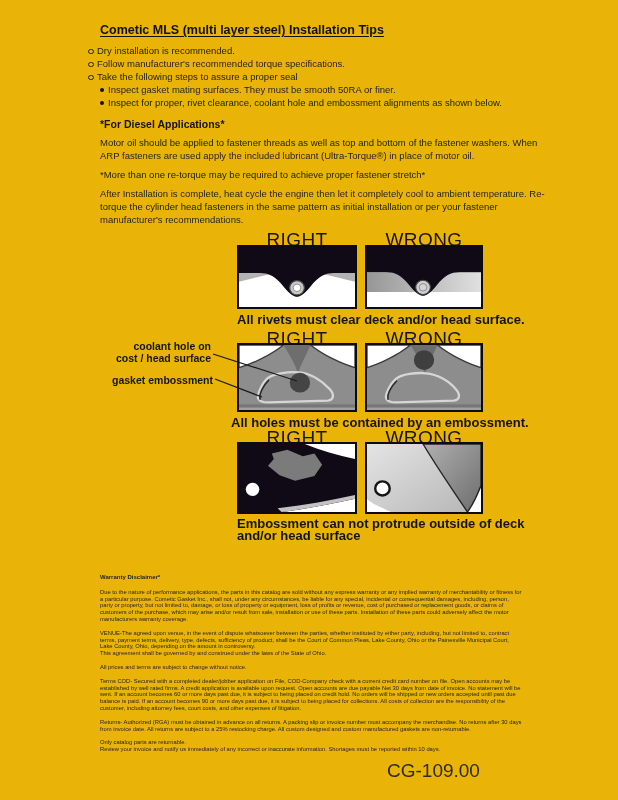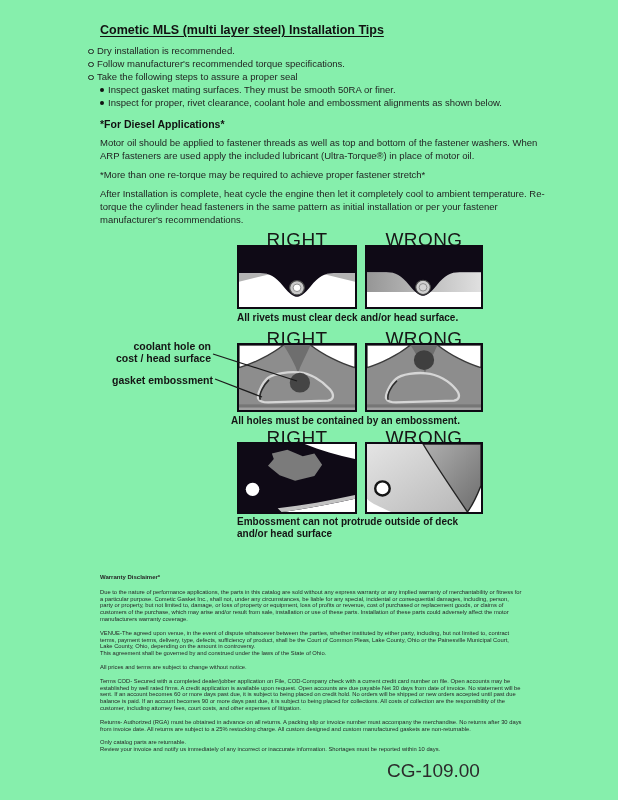--- a/index.html
+++ b/index.html
@@ -1,19 +1,19 @@
 <!DOCTYPE html>
 <html><head>
 <meta charset="utf-8">
 <style>
   html,body{margin:0;padding:0;background:#ffffff;}
   .page{
     position:relative;
     width:618px;height:800px;
-    background:#86efac;
+    background:#eab308;
     font-family:"Liberation Sans", sans-serif;
     color:#1f1f1f;
     overflow:hidden;
   }
   
   .content{position:absolute;top:23px;left:100px;width:452px;}
   .title{
     font-size:12.5px;font-weight:bold;text-decoration:underline;
     text-underline-offset:2px;margin:0 0 7px 0;color:#111;
   }
@@ -21,21 +21,21 @@
   .b-row .mk{position:absolute;left:0;top:4.5px;width:3.5px;height:3.5px;border:1px solid #222;border-radius:50%;}
   .sb-row{position:relative;font-size:9.5px;line-height:13px;padding-left:8px;margin-left:0;}
   .sb-row .mk2{position:absolute;left:0;top:5px;width:3.8px;height:3.8px;background:#111;border-radius:50%;}
   .h2{font-size:10.5px;font-weight:bold;margin:9px 0 0 0;color:#111;}
   .para{font-size:9.5px;line-height:13px;margin:6px 0 0 0;}
   
   .diagrams{position:absolute;top:228px;left:0;width:618px;height:325px;}
   .dg-head{position:absolute;width:120px;text-align:center;font-size:19px;letter-spacing:.4px;color:#161616;}
   .panel{position:absolute;}
   .panel svg{display:block;border:2px solid #0d0a13;background:#fff;}
-  .cap{position:absolute;font-size:10px;font-weight:bold;color:#141414;white-space:nowrap;}
+  .cap{position:absolute;font-size:13px;font-weight:bold;color:#141414;white-space:nowrap;}
   .lbl{position:absolute;font-size:10.5px;font-weight:bold;color:#141414;text-align:right;line-height:11.5px;}
   .leaders{position:absolute;left:0;top:0;pointer-events:none;}
   
   .legal{position:absolute;top:574px;left:100px;width:422px;color:#262626;}
   .legal .fh{font-size:6px;font-weight:bold;margin:0 0 8px 0;}
   .legal p{font-size:5.8px;line-height:6.8px;margin:0 0 7px 0;}
   .legal p.tight{margin:0;}
   
   .pagecode{position:absolute;top:760px;left:387px;font-size:19px;color:#2b2b2b;}
 </style>

